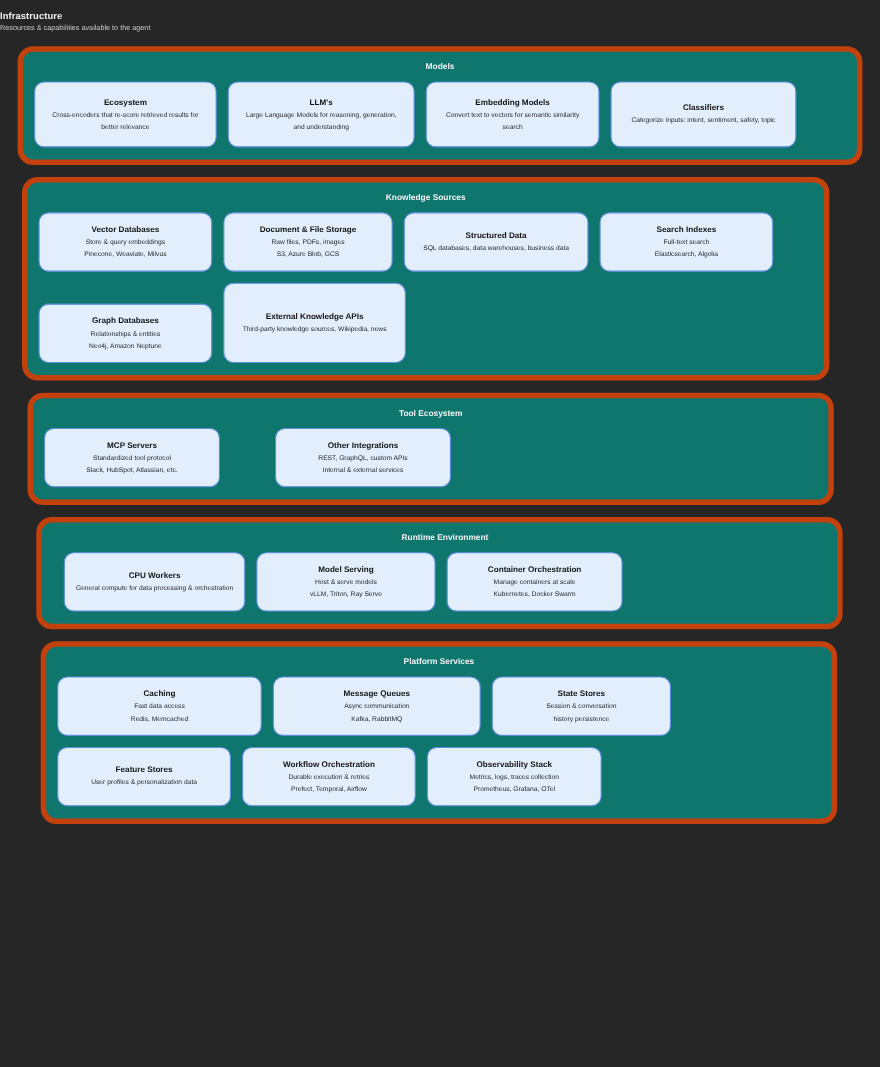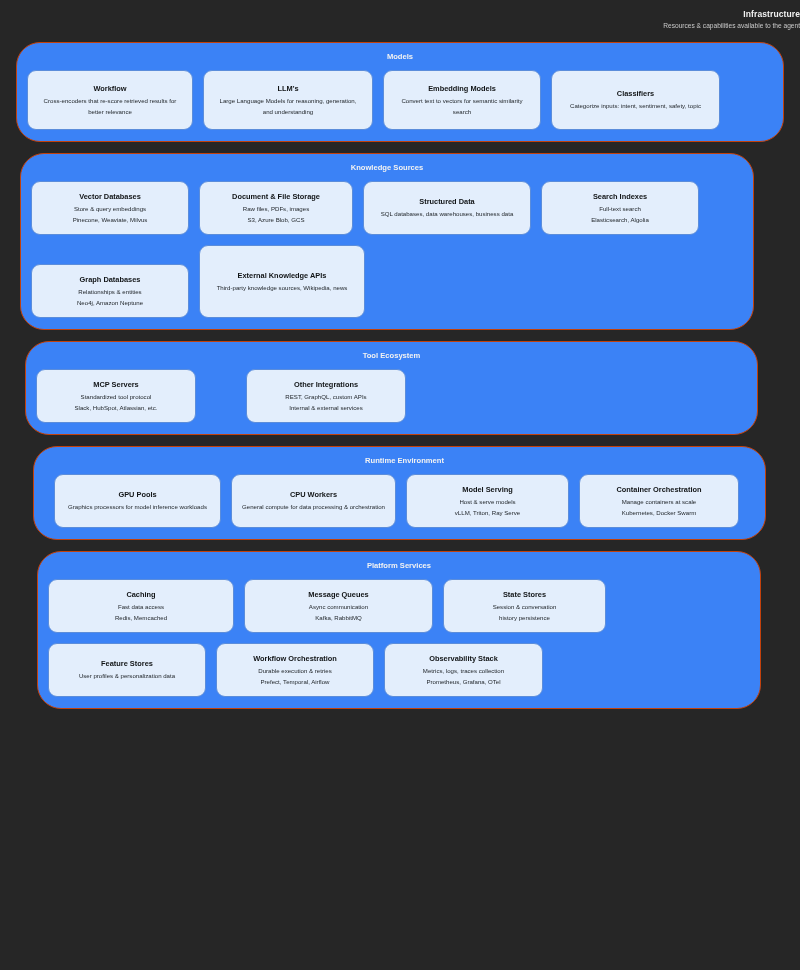--- a/index.html
+++ b/index.html
@@ -14,41 +14,41 @@
 
   #page {
     position: relative;
     width: 800px;
     height: 970px;
     background: #262626;
     padding-top: 8px;
   }
 
   
-  .header { text-align: right; margin-bottom: 11px; }
+  .header { text-align: left; margin-bottom: 11px; }
   .header-title {
     font-size: 8.5px;
     font-weight: bold;
     color: #f2f2f2;
     letter-spacing: .1px;
     line-height: 12px;
   }
   .header-sub {
     font-size: 6.6px;
     color: #c9c9c9;
     line-height: 11px;
   }
 
   
   .sections { display: flex; flex-direction: column; }
 
   .section {
-    border: 1px solid #c2410c;
-    border-radius: 24px;
-    background: #3b82f6;
+    border: 5px solid #c2410c;
+    border-radius: 14px;
+    background: #0f766e;
     padding: 8px 10px 11px 10px;
     margin-bottom: 11px;
   }
   .section-title {
     text-align: center;
     font-size: 7.6px;
     font-weight: bold;
     color: #f2f2f2;
     margin-bottom: 8px;
     line-height: 11px;
@@ -137,21 +137,21 @@
   <div class="header">
     <div class="header-title">Infrastructure</div>
     <div class="header-sub">Resources &amp; capabilities available to the agent</div>
   </div>
 
   <div class="sections">
       <div class="section inset-0 s-models">
         <div class="section-title">Models</div>
         <div class="card-row">
           <div class="card c0">
-            <div class="card-title">Workflow</div>
+            <div class="card-title">Ecosystem</div>
             <div class="card-desc">Cross-encoders that re-score retrieved results for</div>
             <div class="card-desc">better relevance</div>
           </div>
           <div class="card c1">
             <div class="card-title">LLM's</div>
             <div class="card-desc">Large Language Models for reasoning, generation,</div>
             <div class="card-desc">and understanding</div>
           </div>
           <div class="card c2">
             <div class="card-title">Embedding Models</div>
@@ -207,24 +207,20 @@
           <div class="card c1">
             <div class="card-title">Other Integrations</div>
             <div class="card-desc">REST, GraphQL, custom APIs</div>
             <div class="card-desc">Internal &amp; external services</div>
           </div>
         </div>
       </div>
       <div class="section inset-3 s-runtime">
         <div class="section-title">Runtime Environment</div>
         <div class="card-row">
-          <div class="card c0">
-            <div class="card-title">GPU Pools</div>
-            <div class="card-desc">Graphics processors for model inference workloads</div>
-          </div>
           <div class="card c1">
             <div class="card-title">CPU Workers</div>
             <div class="card-desc">General compute for data processing &amp; orchestration</div>
           </div>
           <div class="card c2">
             <div class="card-title">Model Serving</div>
             <div class="card-desc">Host &amp; serve models</div>
             <div class="card-desc">vLLM, Triton, Ray Serve</div>
           </div>
           <div class="card c3">

